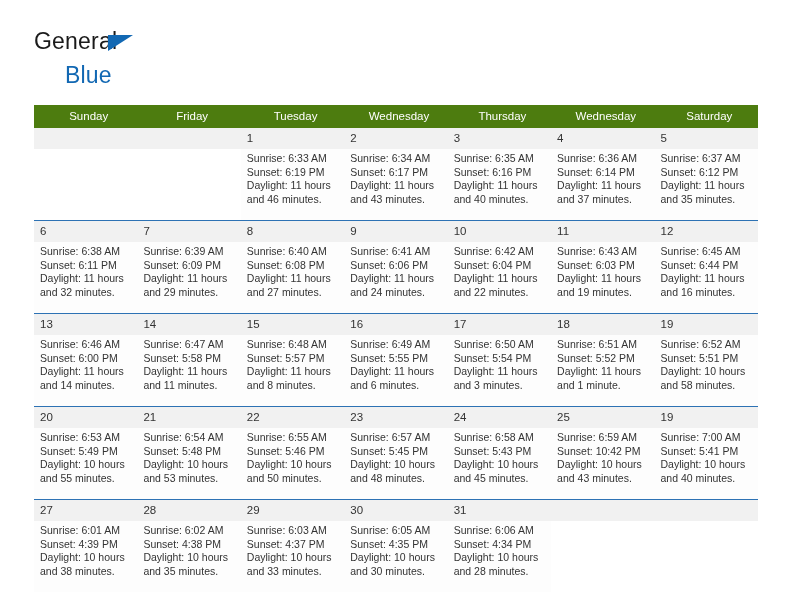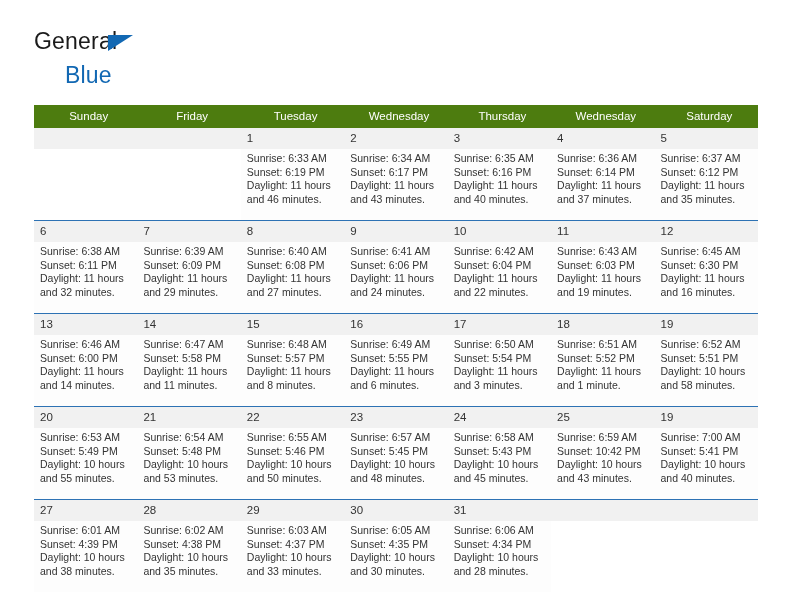--- a/index.html
+++ b/index.html
@@ -271,21 +271,21 @@
             <span class="info-line">and 22 minutes.</span>
           </td>
           <td>
             <span class="info-line">Sunrise: 6:43 AM</span>
             <span class="info-line">Sunset: 6:03 PM</span>
             <span class="info-line">Daylight: 11 hours</span>
             <span class="info-line">and 19 minutes.</span>
           </td>
           <td>
             <span class="info-line">Sunrise: 6:45 AM</span>
-            <span class="info-line">Sunset: 6:30 PM</span>
+            <span class="info-line">Sunset: 6:44 PM</span>
             <span class="info-line">Daylight: 11 hours</span>
             <span class="info-line">and 16 minutes.</span>
           </td>
         </tr>
         <tr class="wk-sep">
           <td colspan="7"></td>
         </tr>
         <tr class="daynum-row">
           <td>13</td>
           <td>14</td>

